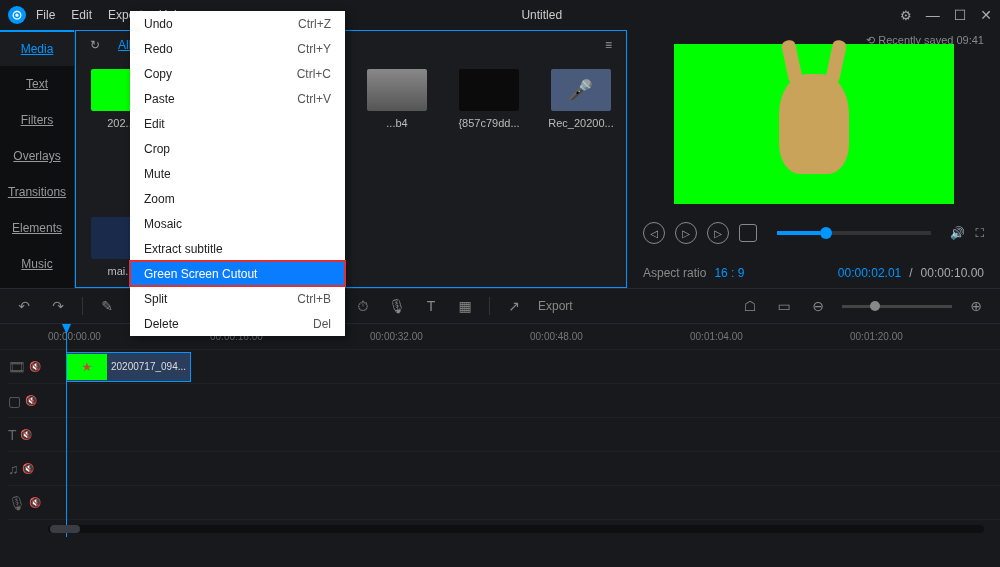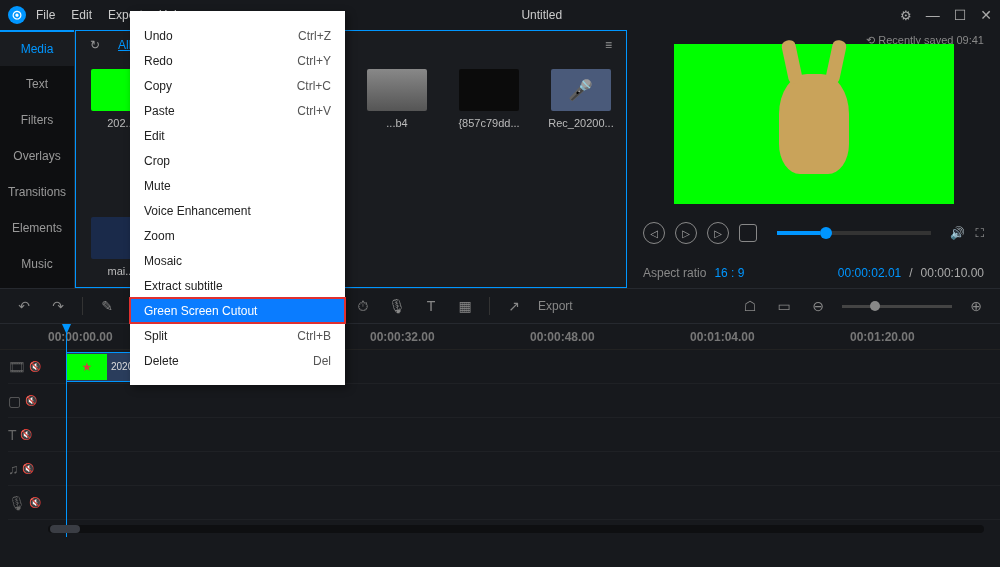--- a/index.html
+++ b/index.html
@@ -8,21 +8,21 @@
 .titlebar { height: 30px; background: #17191d; display: flex; align-items: center; padding: 0 8px; }
 .logo { width: 18px; height: 18px; background: #0096ff; border-radius: 50%; margin-right: 10px; display: flex; align-items: center; justify-content: center; color: #fff; font-size: 10px; font-weight: bold; }
 .menu-items { display: flex; gap: 16px; color: #ccc; }
 .menu-items span { cursor: default; }
 .title-center { flex: 1; text-align: center; color: #ccc; }
 .win-controls { display: flex; gap: 14px; color: #aaa; align-items: center; font-size: 14px; }
 .win-controls .gear { font-size: 13px; }
 
 .main { display: flex; height: 258px; position: relative; }
 .left-tabs { width: 75px; background: #0e0f11; display: flex; flex-direction: column; border-right: 1px solid #26292f; }
-.left-tab { height: 36px; display: flex; align-items: center; justify-content: center; color: #999; cursor: default; }
+.left-tab { height: 36px; display: flex; align-items: center; justify-content: center; color: #999; cursor: default; text-decoration: underline; }
 .left-tab.active { color: #0096ff; border-top: 2px solid #0096ff; background: #1a1c20; }
 .media-panel { flex: 0 0 490px; background: #1a1c20; border: 1px solid #0096ff; display: flex; flex-direction: column; }
 .media-top { height: 28px; display: flex; align-items: center; padding: 0 14px; gap: 18px; color: #999; }
 .media-top .all { color: #0096ff; text-decoration: underline; }
 .media-top .spacer { flex: 1; }
 .media-thumbs { flex: 1; display: flex; padding: 10px; gap: 22px; }
 .thumb { width: 70px; display: flex; flex-direction: column; align-items: center; }
 .thumb .box { width: 60px; height: 42px; background: #00ff00; border-radius: 2px; margin-bottom: 6px; position: relative; }
 .thumb .box.black { background: #0b0b0b; }
 .thumb .box.audio { background: #4a5a7a; display: flex; align-items: center; justify-content: center; color: #fff; font-size: 20px; }
@@ -50,36 +50,36 @@
 .time-row .cur { color: #0096ff; }
 
 .toolbar { height: 36px; background: #17191d; border-top: 1px solid #26292f; border-bottom: 1px solid #26292f; display: flex; align-items: center; padding: 0 14px; gap: 14px; color: #888; }
 .toolbar .ico { width: 20px; height: 20px; display: flex; align-items: center; justify-content: center; font-size: 14px; }
 .toolbar .sep { width: 1px; height: 18px; background: #333; }
 .toolbar .spacer { flex: 1; }
 .toolbar .zoom-slider { width: 110px; height: 3px; background: #444; position: relative; }
 .toolbar .zoom-slider .knob { position: absolute; left: 25%; top: -4px; width: 10px; height: 10px; background: #888; border-radius: 50%; }
 
 .timeline { flex: 1; background: #17191d; position: relative; }
-.ruler { height: 26px; display: flex; align-items: center; color: #777; font-size: 12px; padding-left: 48px; position: relative; border-bottom: 1px solid #222; font-weight: bold;}
+.ruler { height: 26px; display: flex; align-items: center; color: #777; font-size: 10px; padding-left: 48px; position: relative; border-bottom: 1px solid #222;}
 .ruler .tick { position: absolute; }
 .tracks { padding-left: 8px; }
 .track { height: 34px; display: flex; align-items: center; border-bottom: 1px solid #1f2125; }
 .track-head { width: 40px; display: flex; align-items: center; gap: 4px; color: #666; }
 .track-head .ico { font-size: 14px; }
 .clip { height: 30px; background: #2a3d5c; border: 1px solid #0096ff; display: flex; align-items: center; margin-left: 18px; }
 .clip .thumb-mini { width: 40px; height: 26px; background: #00ff00; display: flex; align-items: center; justify-content: center; position:relative;}
 .clip .thumb-mini::after{content:'★';color:#d04040;position:absolute;}
 .clip .cliplabel { padding: 0 4px; font-size: 10px; color: #ddd; white-space: nowrap; overflow: hidden; }
 .playhead { position: absolute; left: 66px; top: 0; bottom: 0; width: 1px; background: #0096ff; }
 .playhead::before { content:''; position:absolute; top:0; left:-4px; width:9px; height:10px; background:#0096ff; clip-path: polygon(0 0,100% 0,50% 100%);}
 .scrollbar { position:absolute; bottom:4px; left:48px; right:16px; height:8px; background:#0e0f11; border-radius:4px;}
 .scrollbar .thumbbar { position:absolute; left:2px; width:30px; height:8px; background:#3a3d44; border-radius:4px;}
 
-.context-menu { position: absolute; left: 130px; top: 11px; width: 215px; background: #fff; color: #222; box-shadow: 3px 3px 8px rgba(0,0,0,.4); z-index: 100; padding: 12px 0;}
+.context-menu { position: absolute; left: 130px; top: 11px; width: 215px; background: #fff; color: #222; box-shadow: 3px 3px 8px rgba(0,0,0,.4); z-index: 100; padding: 0 0;}
 .context-menu .item { height: 25px; display: flex; align-items: center; padding: 0 14px; justify-content: space-between; font-size: 12px; }
 .context-menu .item .shortcut { color: #555; }
 .context-menu .item.highlighted { background: #0a7cff; color: #fff; outline: 2px solid #e03030; outline-offset: -1px; }
 </style>
 </head>
 <body>
 
 <div class="titlebar">
   <div class="logo">⦿</div>
   <div class="menu-items">
@@ -272,24 +272,20 @@
     </div>
     <div class="item">
       <span>Crop</span>
       <span class="shortcut"></span>
     </div>
     <div class="item">
       <span>Mute</span>
       <span class="shortcut"></span>
     </div>
     <div class="item">
-      <span>Voice Enhancement</span>
-      <span class="shortcut"></span>
-    </div>
-    <div class="item">
       <span>Zoom</span>
       <span class="shortcut"></span>
     </div>
     <div class="item">
       <span>Mosaic</span>
       <span class="shortcut"></span>
     </div>
     <div class="item">
       <span>Extract subtitle</span>
       <span class="shortcut"></span>

